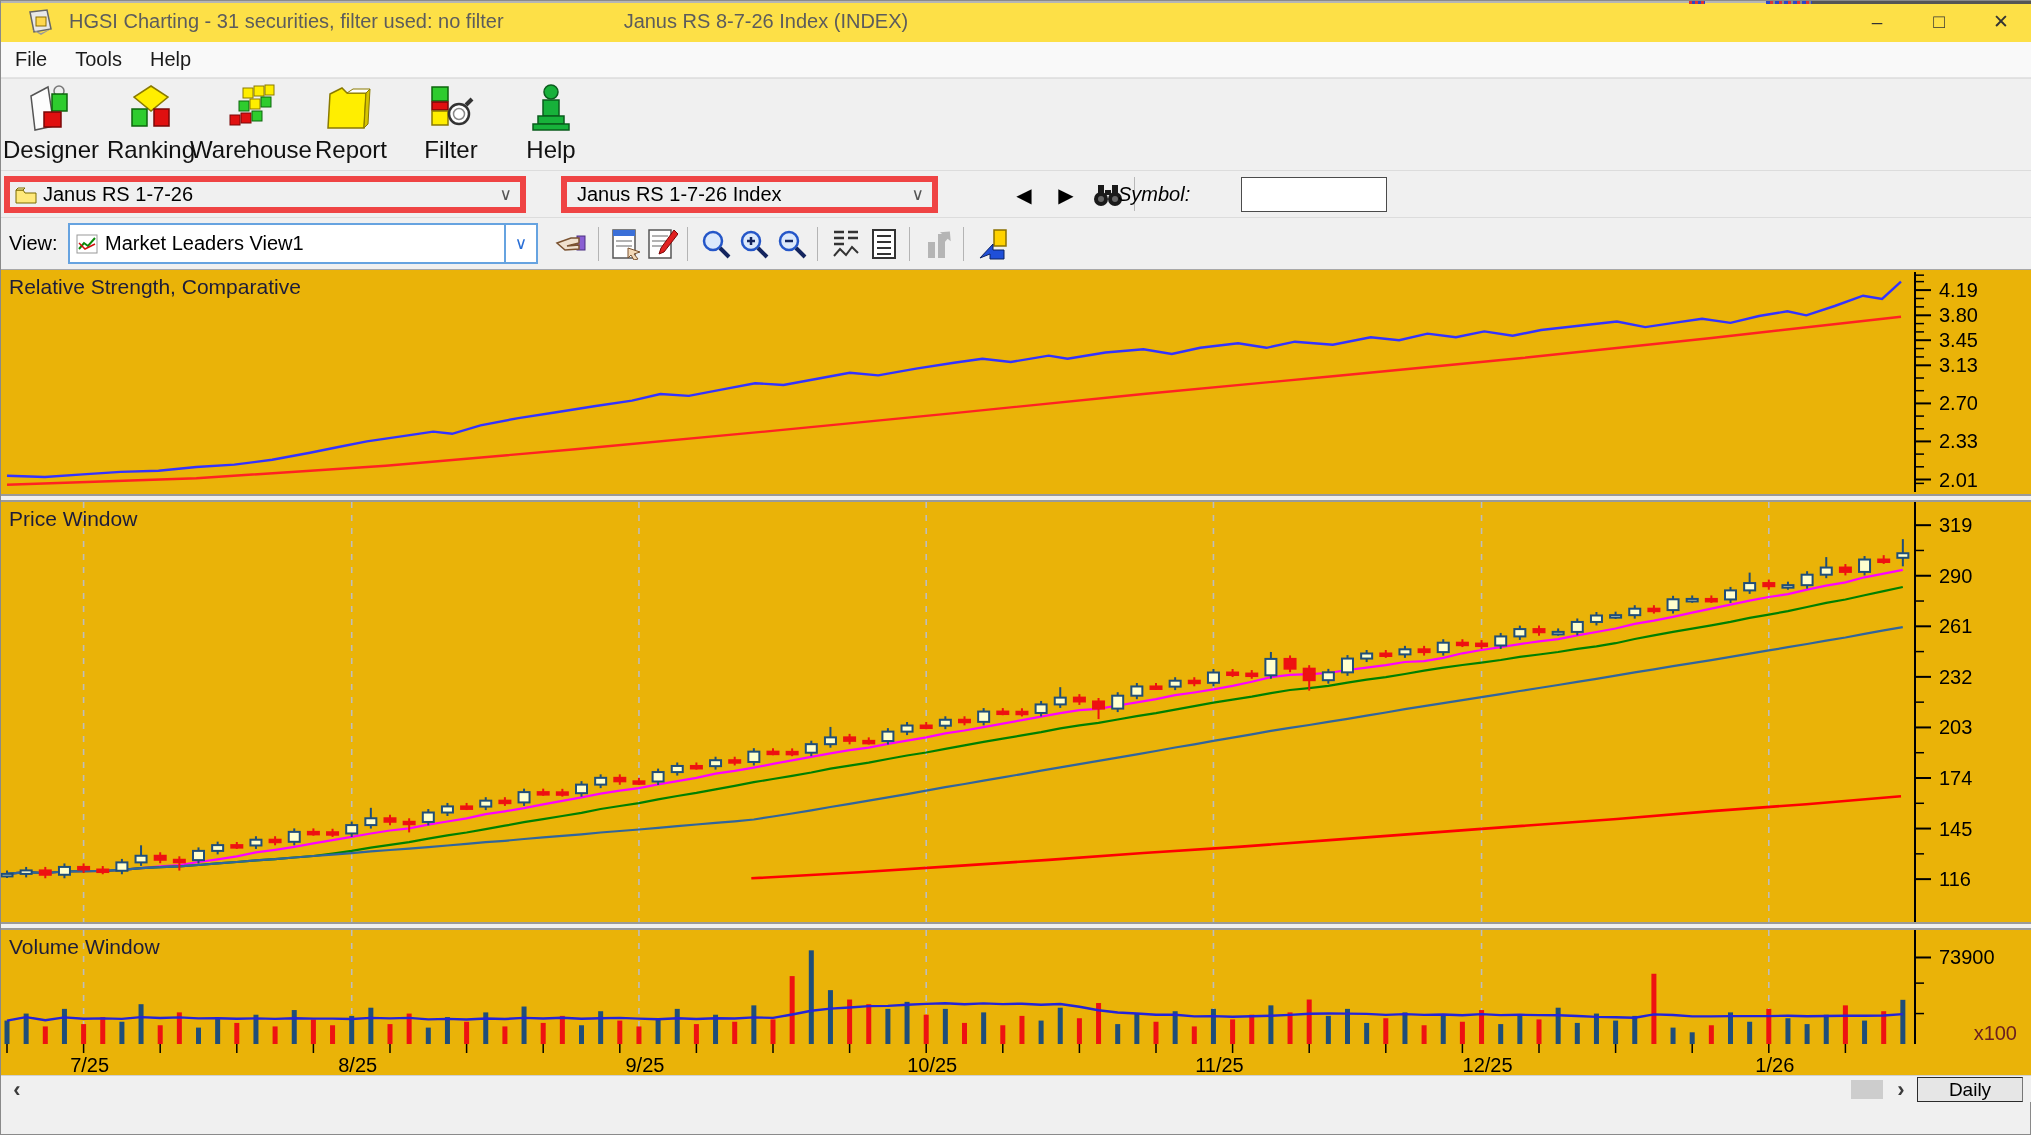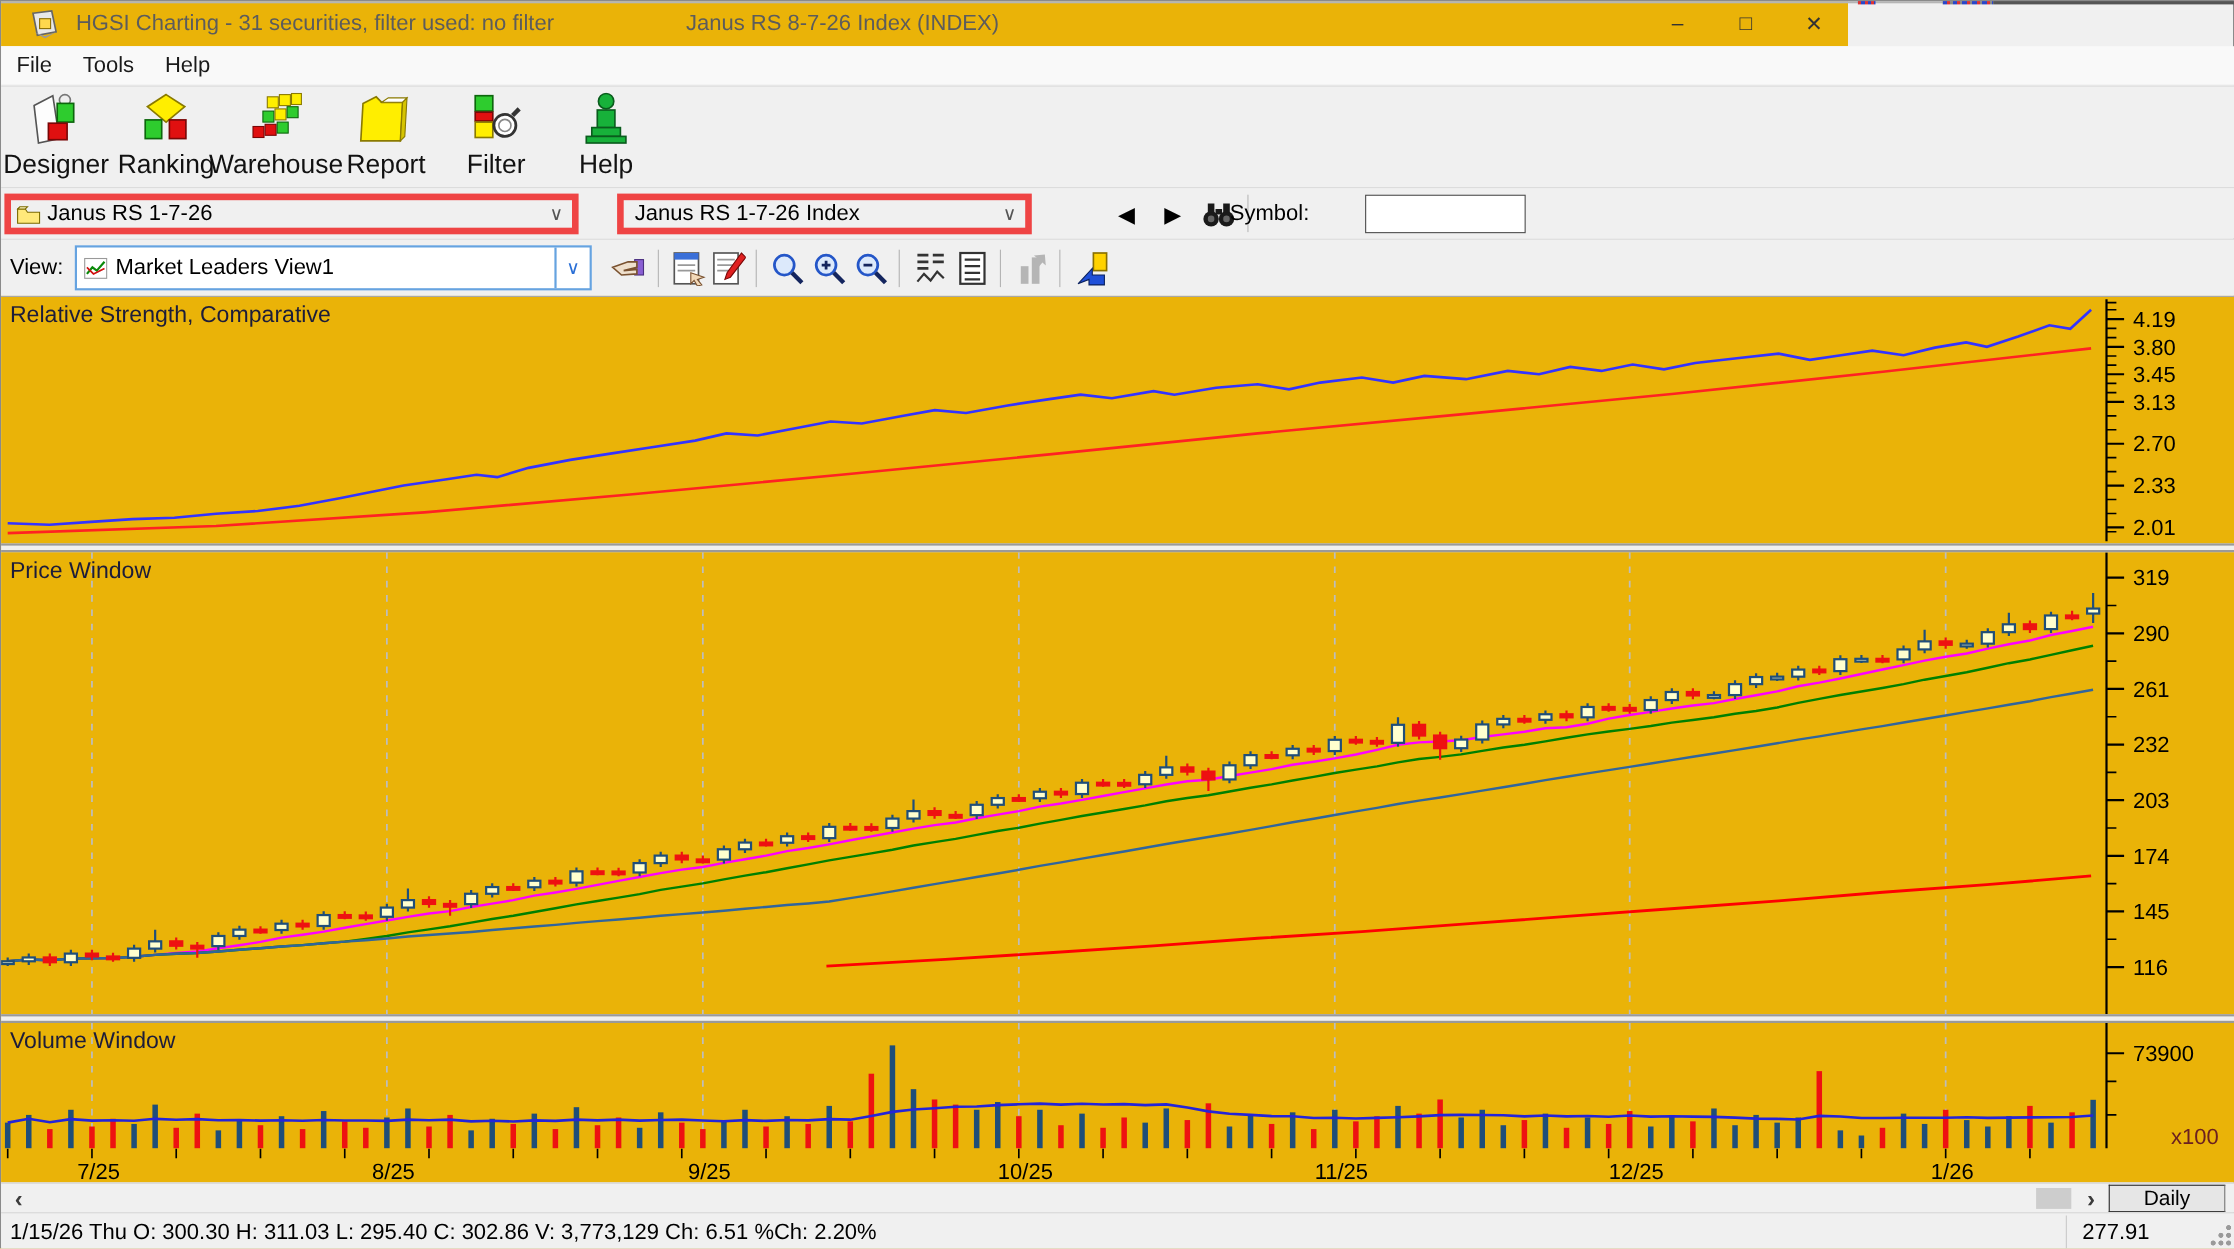--- a/index.html
+++ b/index.html
@@ -1,21 +1,21 @@
 <!DOCTYPE html>
 <html><head>
 <meta charset="utf-8">
 <style>
   * { margin:0; padding:0; box-sizing:border-box; }
   html,body { width:2031px; height:1135px; }
   body { font-family:"Liberation Sans", sans-serif; background:#ffffff; position:relative; overflow:hidden; }
   #app { position:absolute; inset:0; width:2031px; height:1135px; border:1px solid #8a8a8a; background:#f0f0f0; }
 
   
-  .titlebar { position:absolute; top:0; left:0; width:1679px; height:41px; background:#eab308; display:flex; align-items:center; }
+  .titlebar { position:absolute; top:0; left:0; width:2031px; height:41px; background:#fde047; display:flex; align-items:center; }
   .titlebar .app-ico { margin-left:26px; width:28px; height:26px; }
   .title-text { color:#5c5c5c; font-size:20px; margin-left:14px; white-space:nowrap; }
   .title-text2 { color:#5c5c5c; font-size:20px; margin-left:120px; white-space:nowrap; }
   .win-controls { position:absolute; right:0; top:0; height:41px; display:flex; }
   .win-btn { width:62px; height:41px; display:flex; align-items:center; justify-content:center; color:#333; font-size:19px; }
   .edge-artifact { position:absolute; top:0; height:3px; }
 
   
   .menubar { position:absolute; top:41px; left:0; width:2031px; height:36px; background:#f9f9f9; display:flex; align-items:center; border-bottom:1px solid #e4e4e4; }
   .menu-item { font-size:20px; color:#1a1a1a; padding:0 14px; height:36px; display:flex; align-items:center; }
@@ -185,21 +185,21 @@
         <circle cx="8" cy="17" r="7" fill="#1a1a1a"></circle>
           <circle cx="22" cy="17" r="7" fill="#1a1a1a"></circle>
         <circle cx="8" cy="17" r="3" fill="#666"></circle>
           <circle cx="22" cy="17" r="3" fill="#666"></circle>
         <rect x="5" y="3" width="6" height="8" fill="#1a1a1a"></rect>
           <rect x="19" y="3" width="6" height="8" fill="#1a1a1a"></rect>
         <rect x="12" y="8" width="6" height="5" fill="#1a1a1a"></rect>
       </svg>
     </div>
     <div class="vsep" style="left:1133px;"></div>
-    <span class="sym-label" style="left:1117px;">Symbol:</span>
+    <span class="sym-label" style="left:1117px;font-style:italic;">Symbol:</span>
     <input class="sym-input" style="left: 1240px;" value="">
   </div>
 
   <div class="viewrow">
     <span class="view-label">View:</span>
     <div class="view-combo">
       <svg style="margin:0 7px 0 6px;" width="22" height="20" viewBox="0 0 22 20">
         <rect x="1" y="1" width="20" height="18" fill="#fff" stroke="#999"></rect>
         <polyline points="3,15 8,9 12,12 19,4" fill="none" stroke="#0a8a0a" stroke-width="2"></polyline>
         <polyline points="3,9 9,15 19,10" fill="none" stroke="#d01010" stroke-width="1.5"></polyline>
@@ -721,20 +721,14 @@
       </svg>
   </div>
 
   <div class="scrollrow">
     <div class="sb-arrow" style="left:2px;">‹</div>
     <div class="sb-thumb"></div>
     <div class="sb-arrow" style="left:1886px;">›</div>
     <div class="daily-btn">Daily</div>
   </div>
 
-  <div class="statusbar">
-    <span class="status-left">1/15/26 Thu O: 300.30 H: 311.03 L: 295.40 C: 302.86 V: 3,773,129 Ch: 6.51 %Ch: 2.20%</span>
-    <div class="status-div"></div>
-    <span class="status-right">277.91</span>
-    <div class="grip"></div>
-  </div>
 
 </div>
 
 </body></html>

